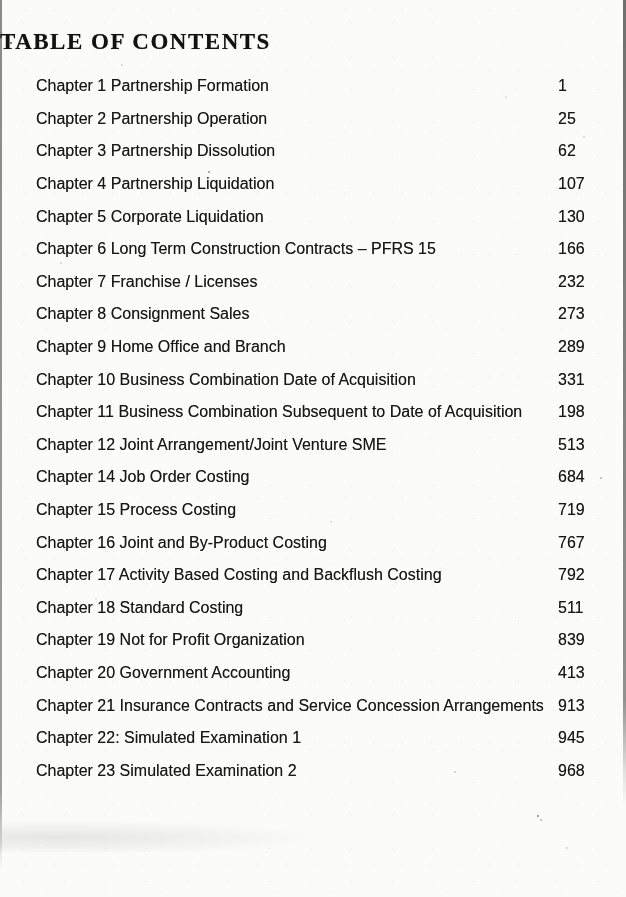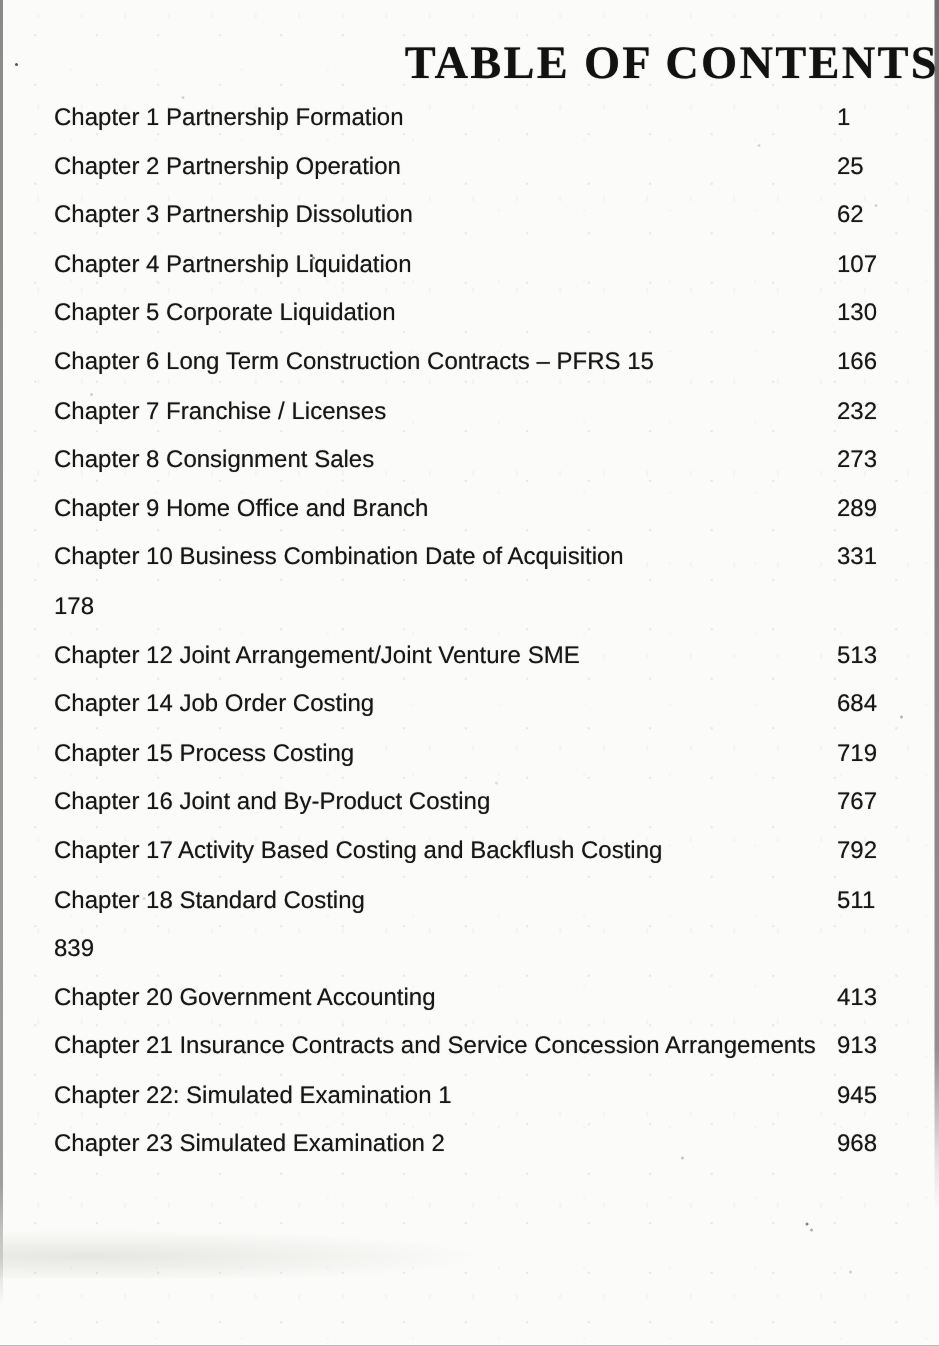--- a/index.html
+++ b/index.html
@@ -16,32 +16,32 @@
       radial-gradient(rgba(190,190,185,0.12) 0.7px, transparent 1px);
     background-size: 41px 33px, 57px 47px, 29px 61px;
     background-position: 3px 7px, 19px 23px, 11px 41px;
     overflow: hidden;
     font-family: "Liberation Sans", sans-serif;
   }
   .page-title {
     margin: 28px 0 0 0;
     height: 27px;
     line-height: 27px;
-    text-align: right;
+    text-align: left;
     font-family: "Liberation Serif", serif;
     font-weight: 700;
-    font-size: 31px;
+    font-size: 23px;
     letter-spacing: 1.5px;
     color: #121212;
     text-shadow: 0 0 0.7px rgba(0,0,0,0.55);
   }
   .toc-list { margin-top: 15px; }
   .row {
     display: flex;
-    align-items: flex-start;
+    align-items: center;
     height: 32.6px;
     padding-left: 36px;
     font-size: 16px;
     color: #171717;
     text-shadow: 0 0 0.6px rgba(10,10,10,0.55);
   }
   .label { flex: 1 1 auto; white-space: nowrap; overflow: hidden; }
   .pagenum {
     flex: 0 0 68px;
     width: 68px;
@@ -139,21 +139,22 @@
     <span class="label">Chapter 9 Home Office and Branch</span>
     <span class="pagenum">289</span>
   </div>
 
   <div class="row">
     <span class="label">Chapter 10 Business Combination Date of Acquisition</span>
     <span class="pagenum">331</span>
   </div>
 
   <div class="row">
-    <span class="pagenum">178</span>
+    <span class="label">Chapter 11 Business Combination Subsequent to Date of Acquisition</span>
+    <span class="pagenum">198</span>
   </div>
 
   <div class="row">
     <span class="label">Chapter 12 Joint Arrangement/Joint Venture SME</span>
     <span class="pagenum">513</span>
   </div>
 
 
   <div class="row">
     <span class="label">Chapter 14 Job Order Costing</span>
@@ -174,20 +175,21 @@
     <span class="label">Chapter 17 Activity Based Costing and Backflush Costing</span>
     <span class="pagenum">792</span>
   </div>
 
   <div class="row">
     <span class="label">Chapter 18 Standard Costing</span>
     <span class="pagenum">511</span>
   </div>
 
   <div class="row">
+    <span class="label">Chapter 19 Not for Profit Organization</span>
     <span class="pagenum">839</span>
   </div>
 
   <div class="row">
     <span class="label">Chapter 20 Government Accounting</span>
     <span class="pagenum">413</span>
   </div>
 
   <div class="row">
     <span class="label">Chapter 21 Insurance Contracts and Service Concession Arrangements</span>

